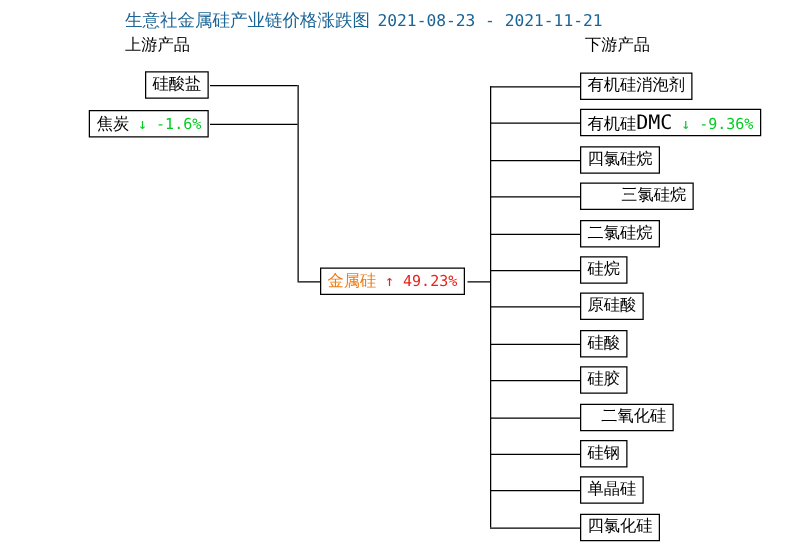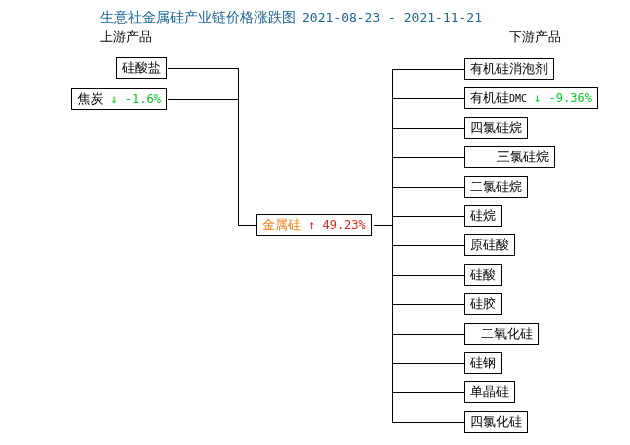--- a/index.html
+++ b/index.html
@@ -42,38 +42,38 @@
   
   .col-header {
     position: absolute;
     top: 28px;
     color: #000000;
     font-size: 13px;
     line-height: 17px;
     white-space: nowrap;
   }
   .col-header.upstream   { left: 100px; }
-  .col-header.downstream { left: 468px; margin-left: 41px; }
+  .col-header.downstream { left: 468px; }
 
   
   .node {
     position: absolute;
     box-sizing: border-box;
     border: 1px solid #000000;
     background: #ffffff;
     height: 22px;
     line-height: 20px;
     padding: 0 5px;
     white-space: nowrap;
     font-size: 13px;
     color: #000000;
     z-index: 3;
   }
   .node .nm { font-size: 13px; }
-  .node .ascii { font-family: "DejaVu Sans Mono", monospace; font-size: 10px; }
+  .node .ascii { font-family: "DejaVu Sans Mono", monospace; font-size: 16px; }
   .node .chg {
     font-family: "DejaVu Sans Mono", monospace;
     font-size: 12px;
     margin-left: 7px;
   }
   .chg.down { color: #00cc22; }
   .chg.up   { color: #e8221b; }
   .node.center .nm { color: #f07d12; }
 
   

